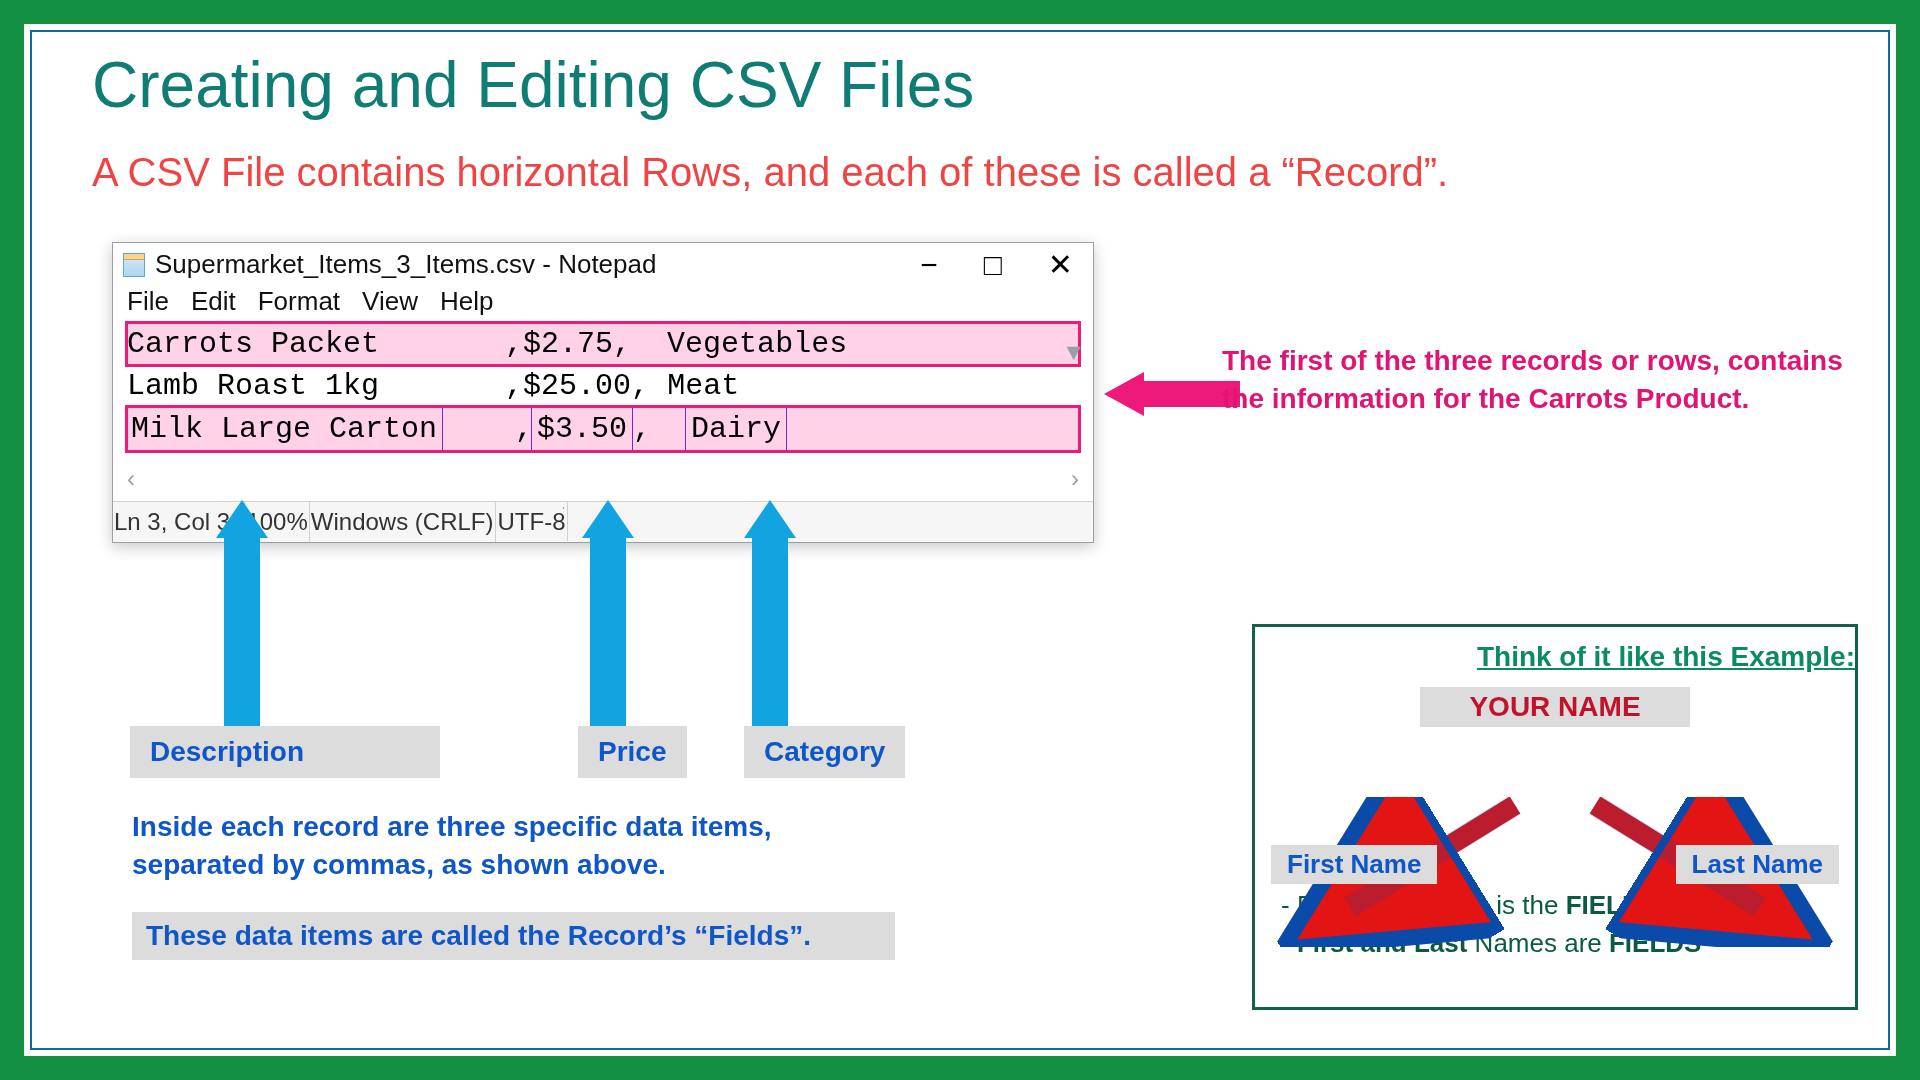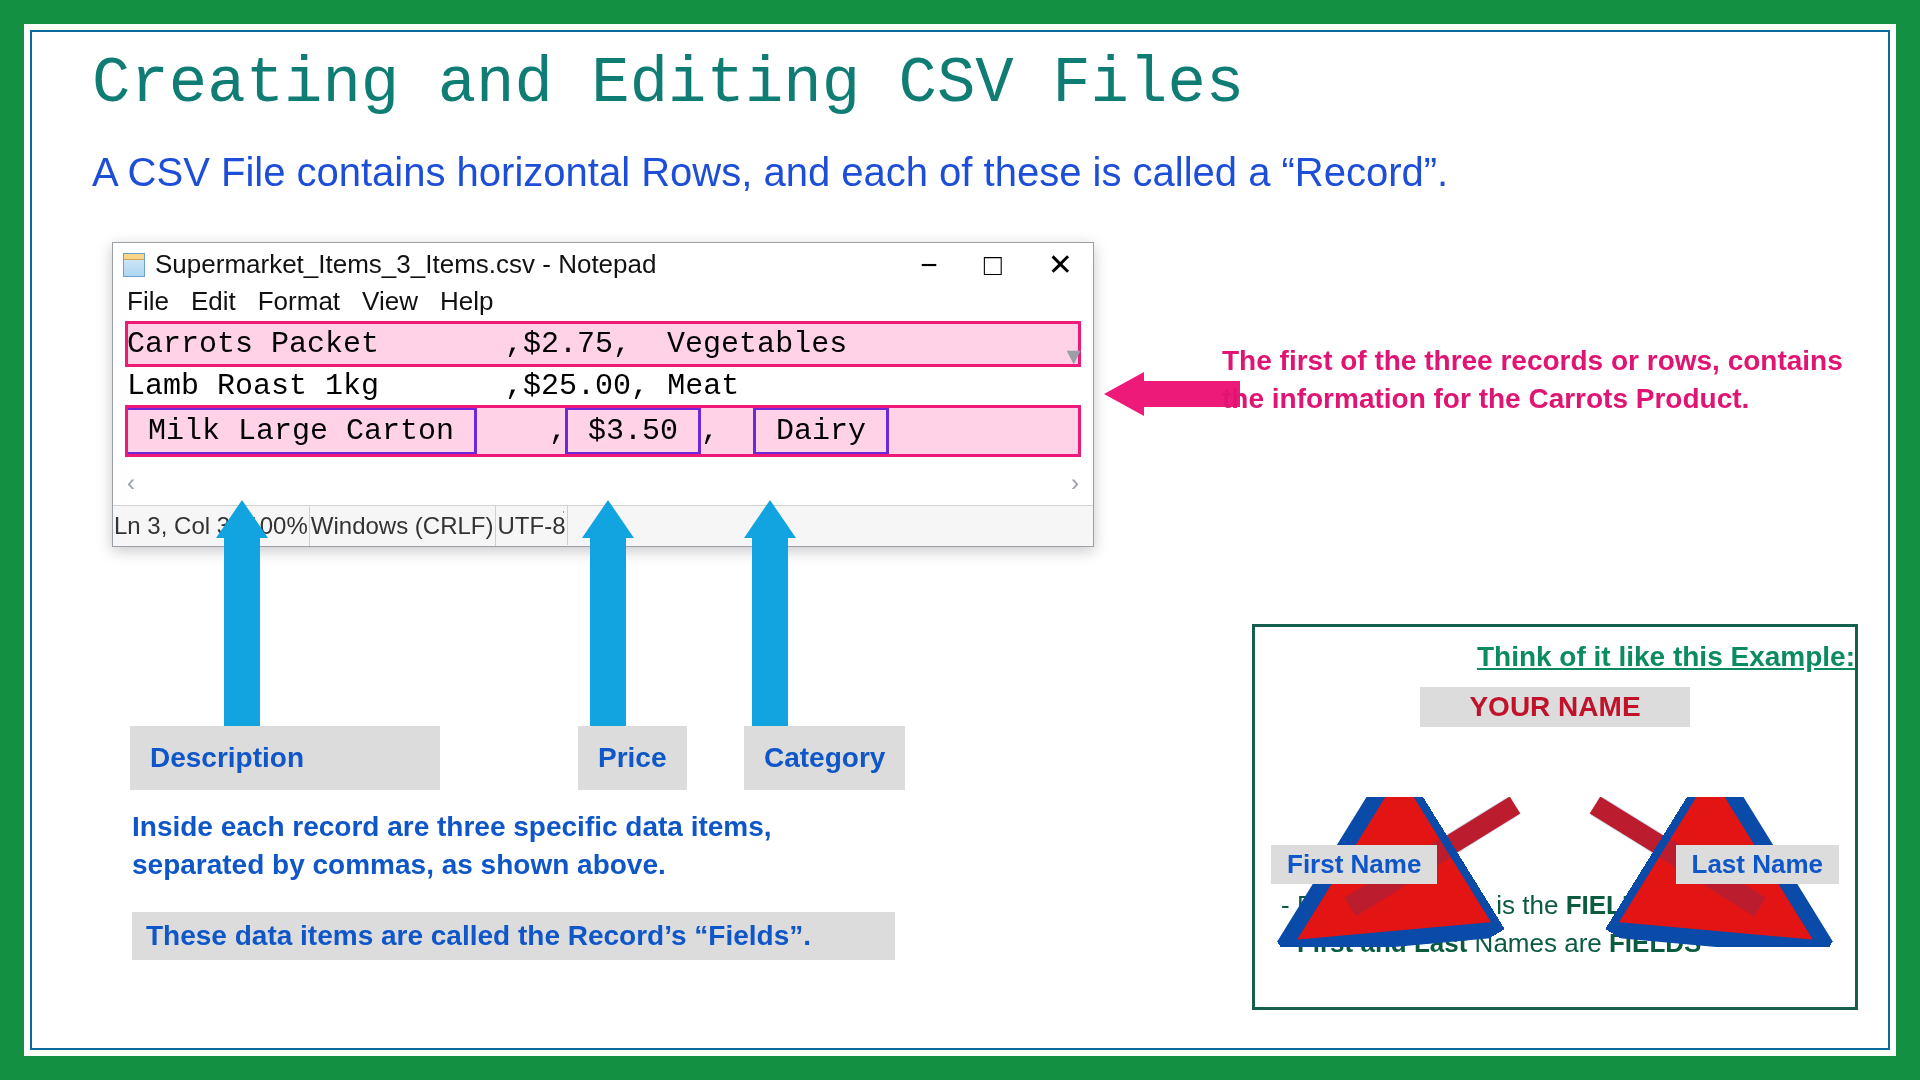--- a/index.html
+++ b/index.html
@@ -26,28 +26,28 @@
     overflow: hidden;
   }
 
   .title {
     position: absolute;
     left: 60px;
     top: 16px;
     font-size: 64px;
     color: #0f7d74;
     font-weight: 400;
-    font-family: Liberation Mono, monospace;
+    font-family: Liberation Sans, sans-serif;
   }
   .subtitle {
     position: absolute;
     left: 60px;
     top: 118px;
     font-size: 40px;
-    color: #1d4ed8;
+    color: #ef4444;
   }
 
   
   .notepad {
     position: absolute;
     left: 80px;
     top: 210px;
     width: 980px;
     border: 1px solid #9aa0a6;
     background: #fff;
@@ -92,23 +92,23 @@
     color:#000;
     position: relative;
   }
   .np-row { white-space: pre; position: relative; }
   .pink-row {
     outline: 3px solid #ee1a7a;
     outline-offset: -1px;
     background: #ffd2e8;
   }
   .blue-box {
-    border: 3px solid #6d28d9;
+    border: 1px solid #6d28d9;
     display: inline-block;
-    padding: 0 20px;
+    padding: 0 5px;
     margin-left: -2px;
   }
   .np-scroll {
     display:flex; justify-content:space-between;
     padding: 8px 14px;
     color:#999;
     font-size:24px;
   }
   .np-scroll .chev { color:#9aa0a6; }
   .np-scroll-arrow-down {
@@ -179,21 +179,21 @@
   .blue-varrow .bar {
     width:36px; background:#12a4e0;
   }
 
   .field-label {
     position:absolute;
     background:#dcdcdc;
     color:#0f56c9;
     font-weight:700;
     font-size:28px;
-    padding:16px 20px;
+    padding:10px 20px;
     font-family:"Century Gothic","Segoe UI",Arial,sans-serif;
   }
 
   .blue-para {
     position:absolute;
     left: 100px;
     top: 776px;
     width: 720px;
     color:#0f56c9;
     font-weight:700;

